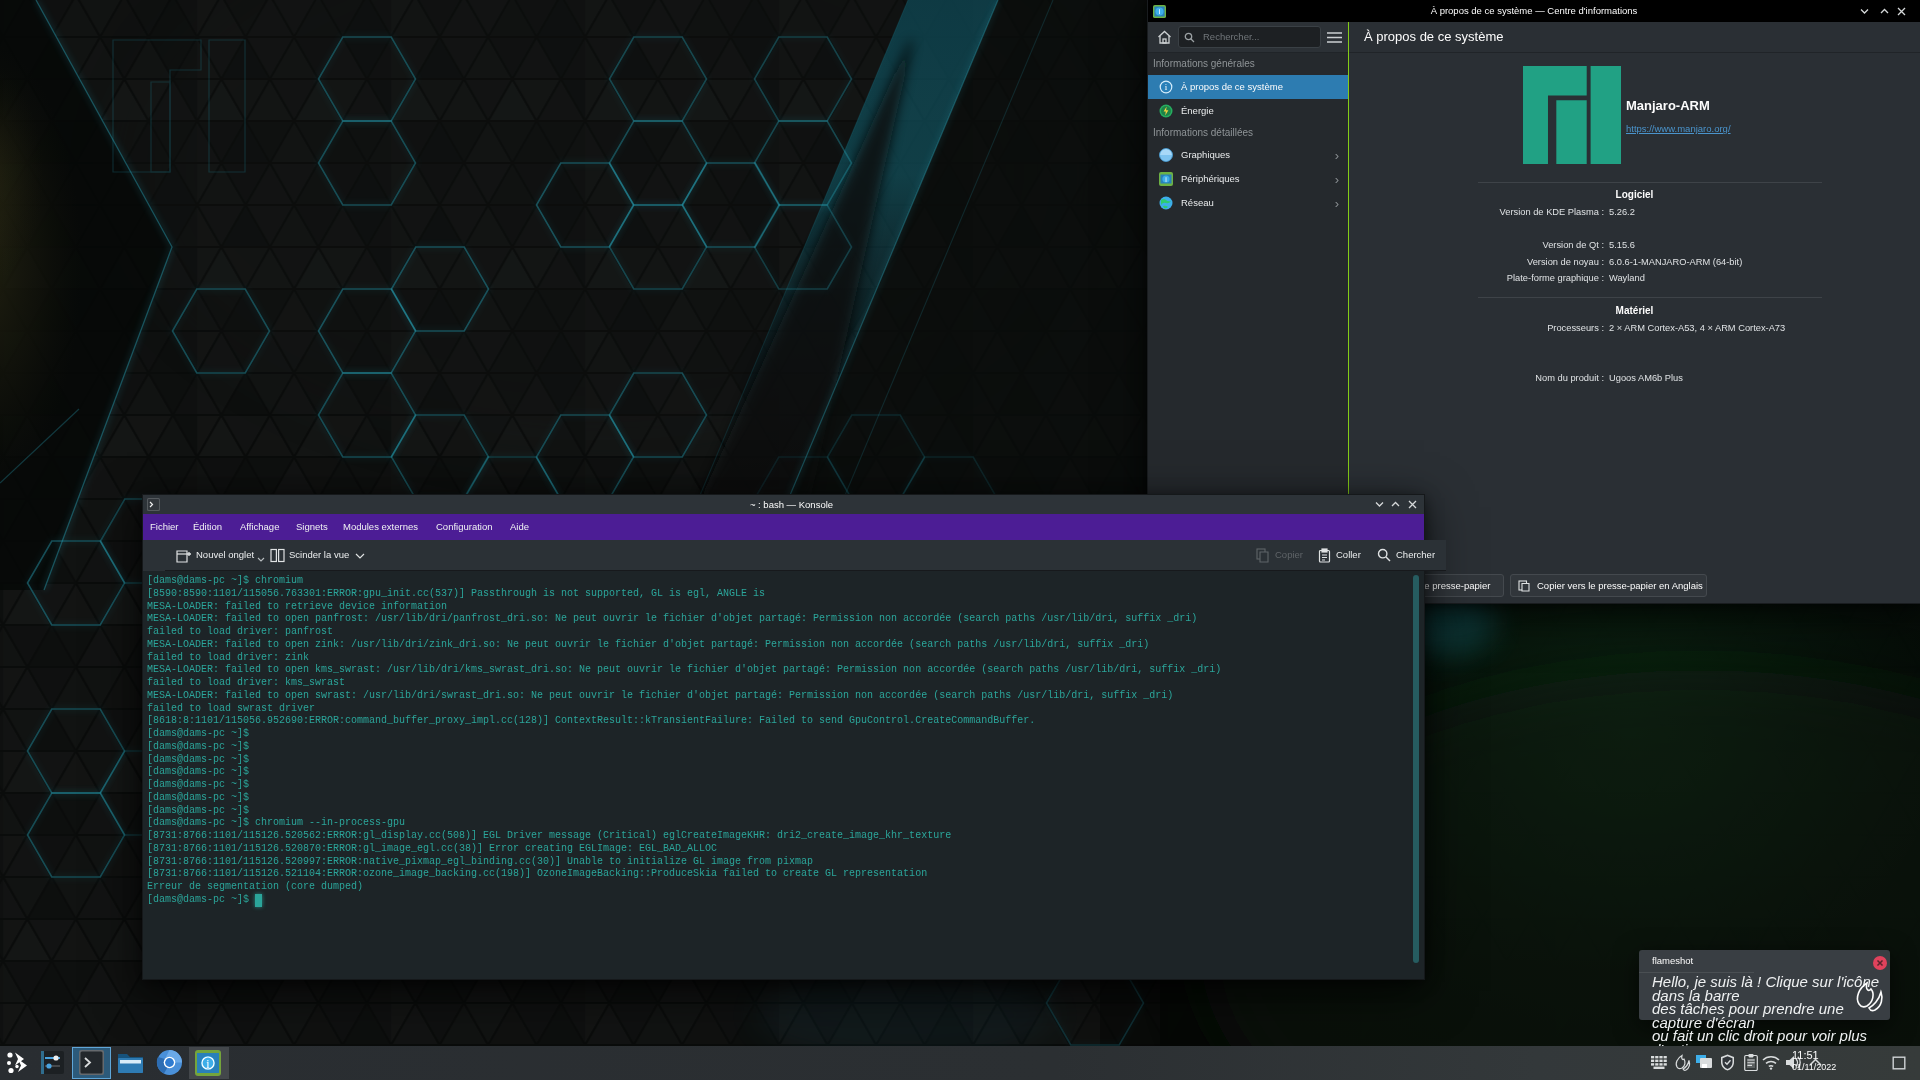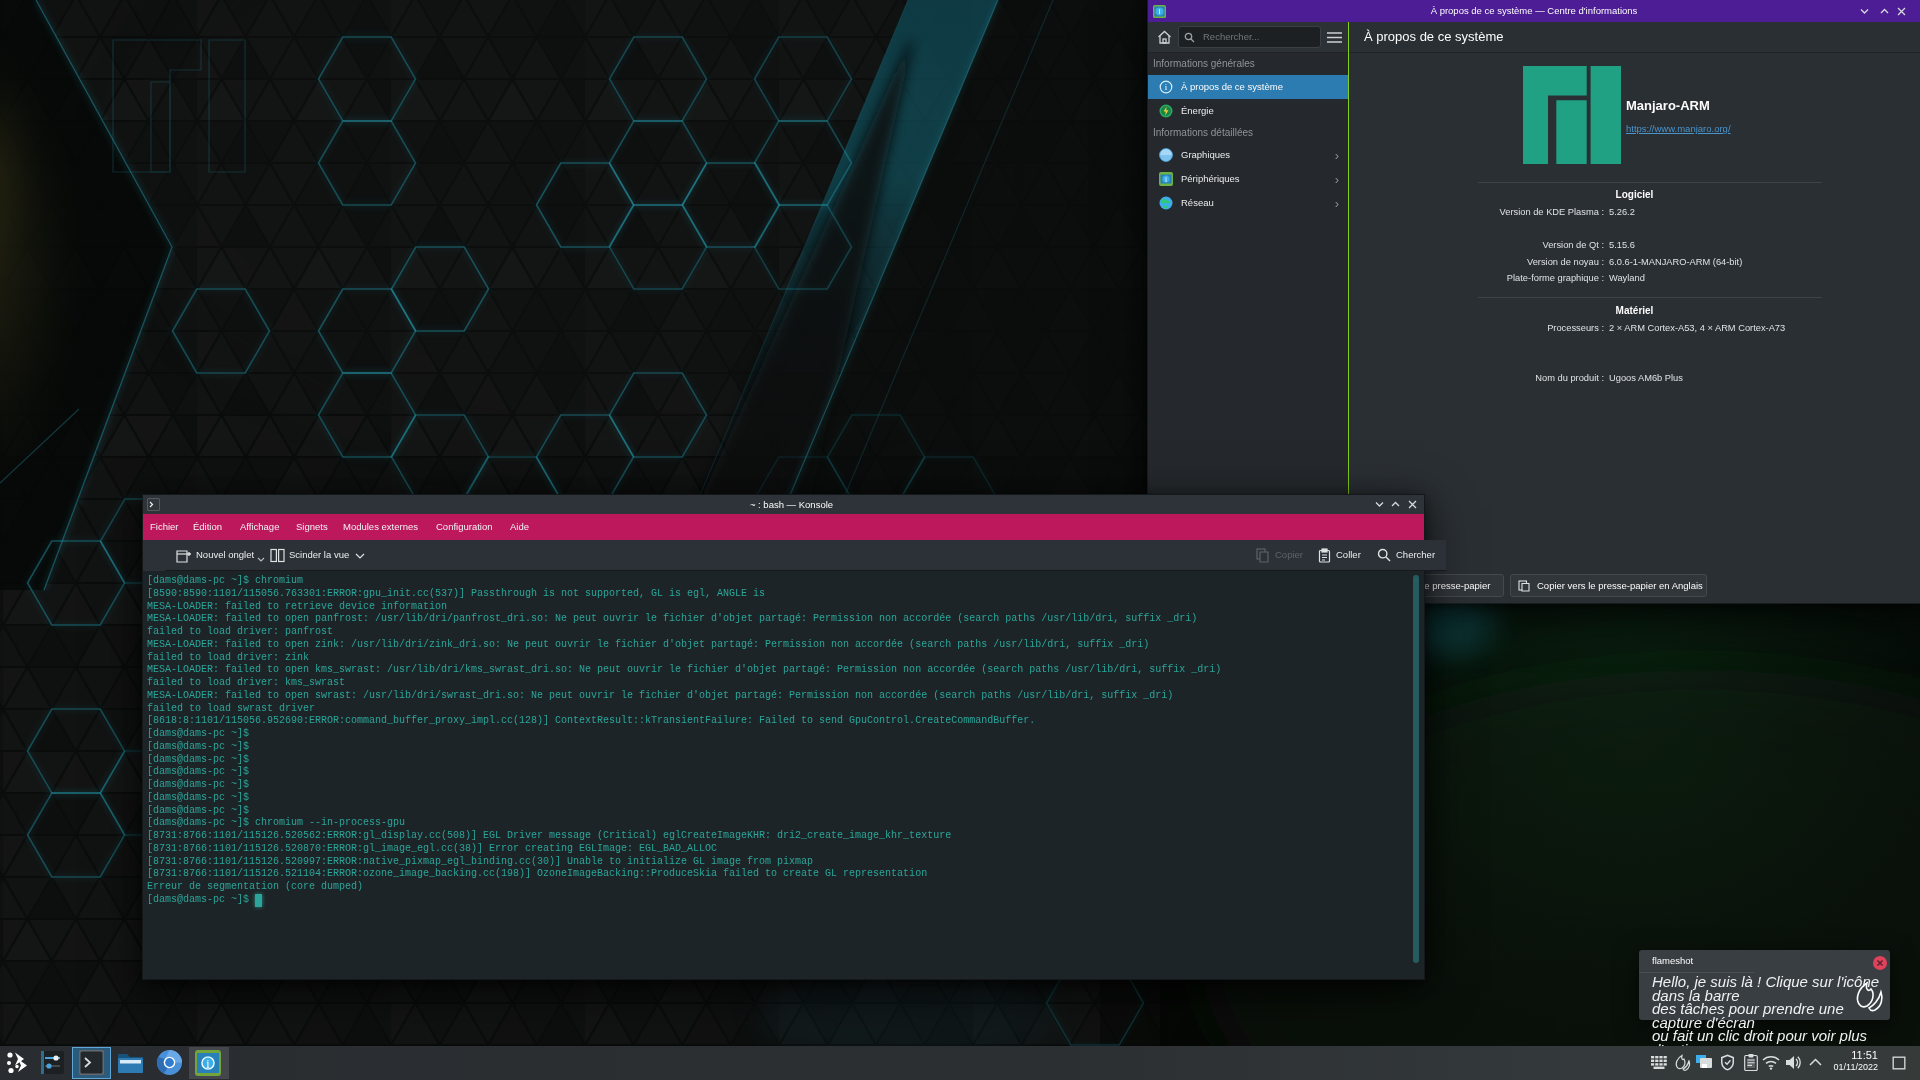--- a/index.html
+++ b/index.html
@@ -1,21 +1,21 @@
 <!DOCTYPE html>
 <html lang="fr"><head><meta charset="utf-8">
 <style>
 * { margin:0; padding:0; box-sizing:border-box; }
 html,body { width:1920px; height:1080px; overflow:hidden; background:#0d0f0e;
   font-family:"Liberation Sans",sans-serif; }
 .abs { position:absolute; }
 
 #ic { position:absolute; left:1148px; top:0; width:772px; height:603px; outline:1px solid #191c1f;
   box-shadow:0 10px 40px rgba(0,0,0,.65), 0 2px 12px rgba(0,0,0,.5); background:#2a2f34; }
-#ic-title { position:absolute; left:0; top:0; width:100%; height:22px; background:#4c1d95;
+#ic-title { position:absolute; left:0; top:0; width:100%; height:22px; background:#000000;
   color:#fcfcfc; font-size:9.5px; text-align:center; line-height:22px; }
 #ic-side { position:absolute; left:0; top:22px; width:201px; height:581px; background:#25292d; border-right:1px solid #84cc16; }
 #ic-tools { position:absolute; left:0; top:0; width:200px; height:31px; background:#2c3136; border-bottom:1px solid #202428; }
 #ic-search { position:absolute; left:30px; top:4px; width:143px; height:22px; background:#1d2023;
   border:1px solid #3a4045; border-radius:3px; color:#71767a; font-size:9.5px; line-height:20px; padding-left:24px; }
 #ic-chead { position:absolute; left:201px; top:22px; width:571px; height:31px; background:#2a2f34; border-bottom:1px solid #202428;
   color:#fcfcfc; font-size:13px; line-height:30px; padding-left:15px; }
 .schead { position:absolute; left:5px; color:#8f9497; font-size:10px; }
 .srow { position:absolute; left:0; width:200px; height:24px; font-size:9.5px; color:#e9ebec; line-height:24px; }
 .srow .ic { position:absolute; left:11px; top:5px; width:14px; height:14px; }
@@ -27,40 +27,40 @@
 .frow .val { position:absolute; left:260px; white-space:nowrap; }
 .sect { position:absolute; width:571px; text-align:center; font-weight:bold; font-size:10px; color:#fcfcfc; }
 .sepline { position:absolute; left:129px; width:344px; height:1px; background:#3e4348; }
 .icbtn { position:absolute; height:23px; background:#31363b; border:1px solid #44494e; border-radius:3px;
   color:#fcfcfc; font-size:9.5px; line-height:21px; white-space:nowrap; }
 
 #kw { position:absolute; left:143px; top:495px; width:1281px; height:484px; background:#2b3136; outline:1px solid #15181a;
   box-shadow:0 12px 45px rgba(0,0,0,.7), 0 3px 14px rgba(0,0,0,.55); }
 #k-title { position:absolute; left:0; top:0; width:100%; height:19px; background:#2d3338;
   color:#fcfcfc; font-size:9.5px; line-height:19px; text-align:center;padding-left:16px; }
-#k-menu { position:absolute; left:0; top:19px; width:100%; height:26px; background:#be185d;
+#k-menu { position:absolute; left:0; top:19px; width:100%; height:26px; background:#4c1d95;
   color:#f0f2f3; font-size:9.5px; line-height:26px; }
 #k-menu span { position:absolute; top:0; }
 #k-tools { position:absolute; left:0; top:45px; width:100%; height:31px; background:#2b3136;
   border-bottom:1px solid #17191c; color:#eceeef; font-size:9.5px; line-height:30px;margin-left:22px; }
 #k-term { position:absolute; left:0; top:76px; width:1281px; height:408px; background:#1d2427; }
 #k-term pre { position:absolute; left:4px; top:4.2px; font-family:"Liberation Mono",monospace;
   font-size:10px; line-height:12.75px; color:#2ba59a; }
 #k-scroll { position:absolute; right:5px; top:4px; width:6px; height:388px; background:#265c60; border-radius:3px; }
 
 #notif { position:absolute; left:1639px; top:950px; width:251px; height:70px; background:#393e43;
   border-radius:3px; box-shadow:0 6px 24px rgba(0,0,0,.6); color:#fcfcfc;padding-left:24px; }
 #notif .nt { position:absolute; left:13px; top:5px; font-size:9.5px; }
 #notif .nb { position:absolute; left:13px; top:25px; font-size:15px; line-height:13.5px; color:#eff1f2;font-style:italic; }
 #nclose { position:absolute; right:3px; top:6px; width:14px; height:14px; border-radius:50%; background:#e0425c; }
 
 #bar { position:absolute; left:0; top:1046px; width:1920px; height:34px;
   background:linear-gradient(90deg,#292d31 0%,#2b2f32 55%,#33383a 80%,#363b3a 100%); }
 .cell { position:absolute; top:1px; height:32px; }
-#clock { position:absolute; right:42px; top:3px; width:70px; text-align:right; color:#fcfcfc; }
+#clock { position:absolute; right:58px; top:3px; width:70px; text-align:left; color:#fcfcfc; }
 #clock .t1 { font-size:11px; line-height:13px; }
 #clock .t2 { font-size:9px; line-height:11px; }
 </style></head>
 <body>
 <svg id="wp" width="1920" height="1080" viewBox="0 0 1920 1080" style="position:absolute;left:0;top:0">
     <defs>
       <pattern id="tri" x="3.25" y="-5" width="194" height="168" patternUnits="userSpaceOnUse">
         <path d="M-48.5,42.0 L-24.2,0.0 L0.0,42.0 Z" fill="#121413" stroke="#0b0d0c" stroke-width="2.2"></path>
         <path d="M-24.2,0.0 L24.2,0.0 L0.0,42.0 Z" fill="#161817" stroke="#0b0d0c" stroke-width="2.2"></path>
         <path d="M0.0,42.0 L24.2,0.0 L48.5,42.0 Z" fill="#151716" stroke="#0b0d0c" stroke-width="2.2"></path>

